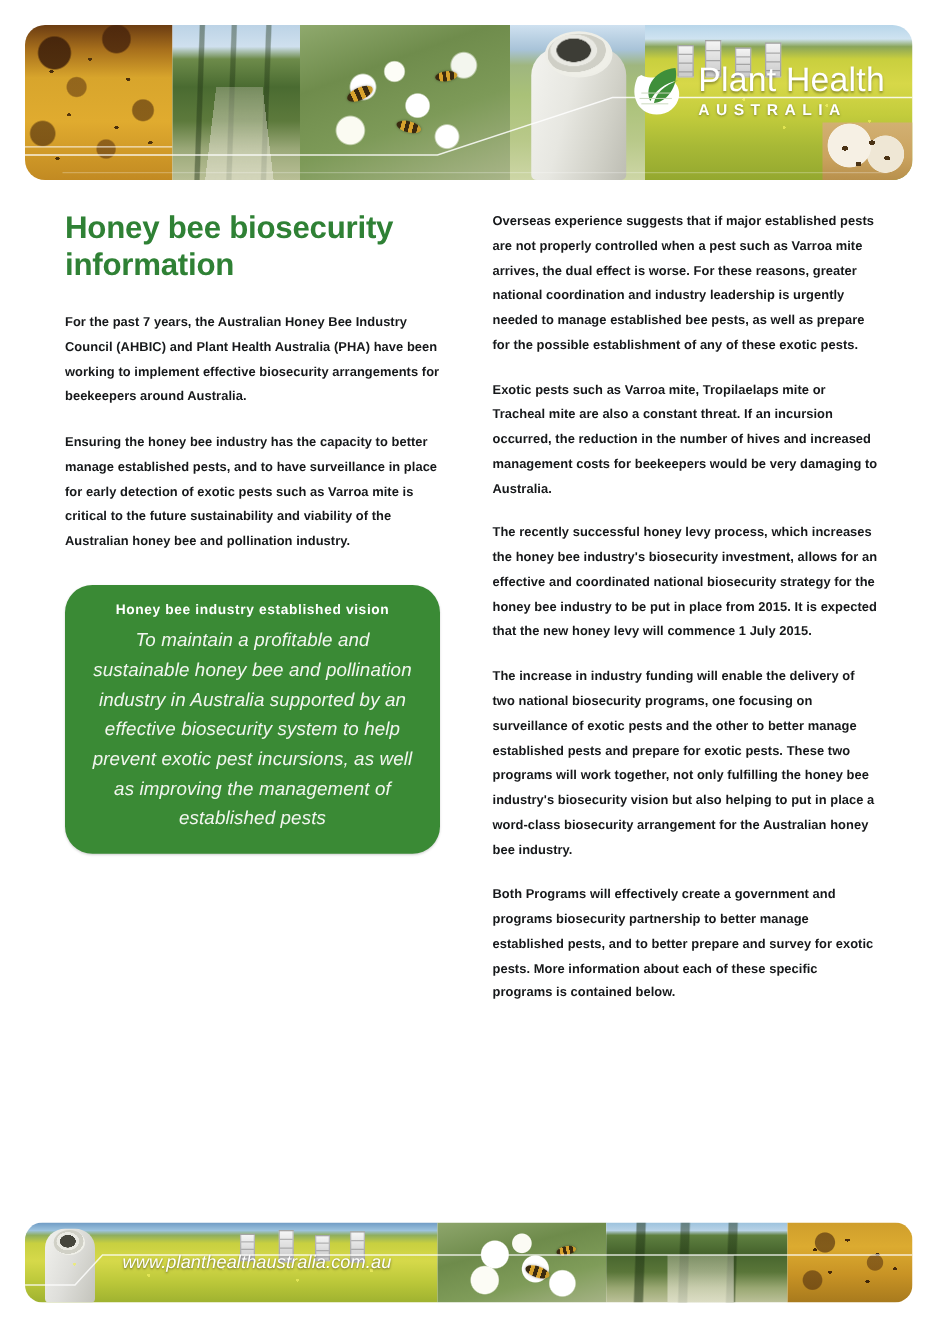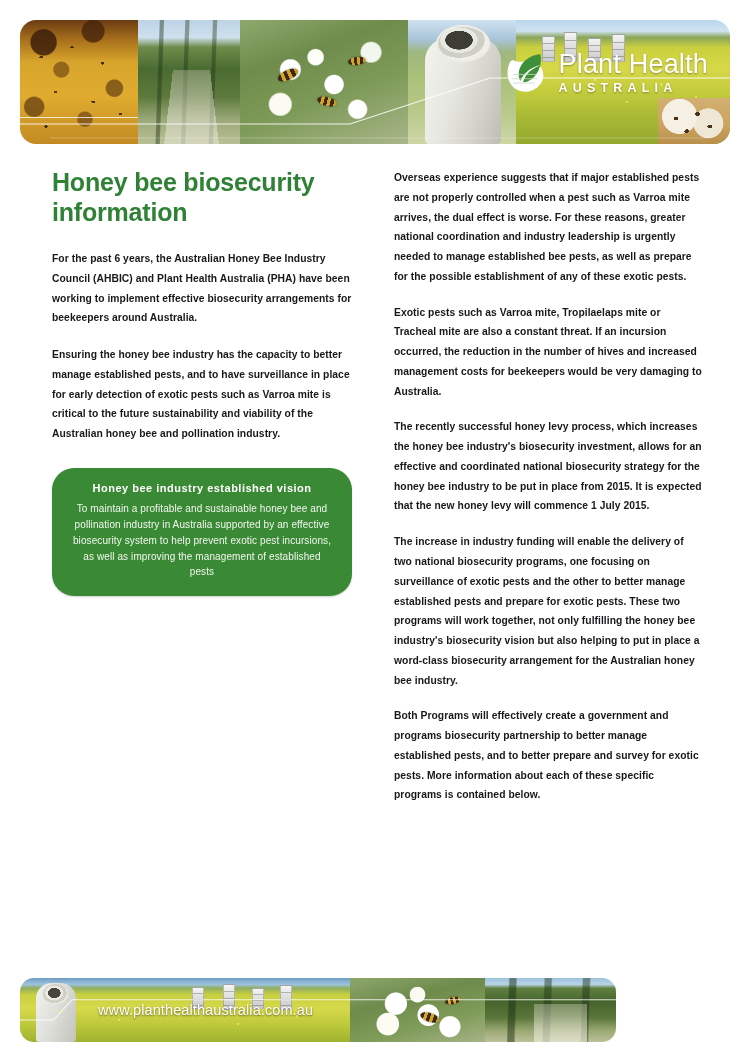--- a/index.html
+++ b/index.html
@@ -220,35 +220,37 @@
   .vision-title {
     color: #ffffff;
     font-size: 11px;
     font-weight: 700;
     letter-spacing: .5px;
     margin: 0 0 6px 0;
     line-height: 1.3;
   }
   .vision-body {
     color: #f2f6ef;
-    font-size: 10px;
+    font-size: 15px;
+    font-style: italic;
     line-height: 1.58;
     margin: 0;
     letter-spacing: .1px;
   }
 
   .after-box { margin-top: 62px; }
 
   
   .footer-banner {
     position: absolute;
     left: 20px; top: 978px;
-    width: 596px; height: 64px;
+    width: 710px; height: 64px;
     border-radius: 14px;
     overflow: hidden;
+    font-style: italic;
   }
   .fb-strip { position: absolute; top: 0; height: 100%; }
   .fb-canola {
     left: 0; width: 330px;
     background:
       linear-gradient(180deg, #6f9bc4 0%, #9dc3de 10%, #8fae5e 16%, #c8d040 26%, #d6d94a 48%, #bcc83a 74%, #9fb230 100%);
   }
   .fb-canola::after {
     content:""; position:absolute; inset:0;
     background-image:
@@ -392,21 +394,21 @@
         <div class="logo-sub">AUSTRALIA</div>
       </div>
     </div>
   </div>
 
   <div class="content">
 
     <div class="col col-left">
       <h1 class="doc-title">Honey bee biosecurity information</h1>
 
-      <p class="body-text">For the past 6 years, the Australian Honey Bee Industry Council (AHBIC) and Plant Health Australia (PHA) have been working to implement effective biosecurity arrangements for beekeepers around Australia.</p>
+      <p class="body-text">For the past 7 years, the Australian Honey Bee Industry Council (AHBIC) and Plant Health Australia (PHA) have been working to implement effective biosecurity arrangements for beekeepers around Australia.</p>
       <p class="body-text">Ensuring the honey bee industry has the capacity to better manage established pests, and to have surveillance in place for early detection of exotic pests such as Varroa mite is critical to the future sustainability and viability of the Australian honey bee and pollination industry.</p>
 
       <div class="vision-box">
         <div class="vision-title">Honey bee industry established vision</div>
         <div class="vision-body">To maintain a profitable and sustainable honey bee and pollination industry in Australia supported by an effective biosecurity system to help prevent exotic pest incursions, as well as improving the management of established pests</div>
       </div>
 
     </div>
 
     <div class="col col-right">

